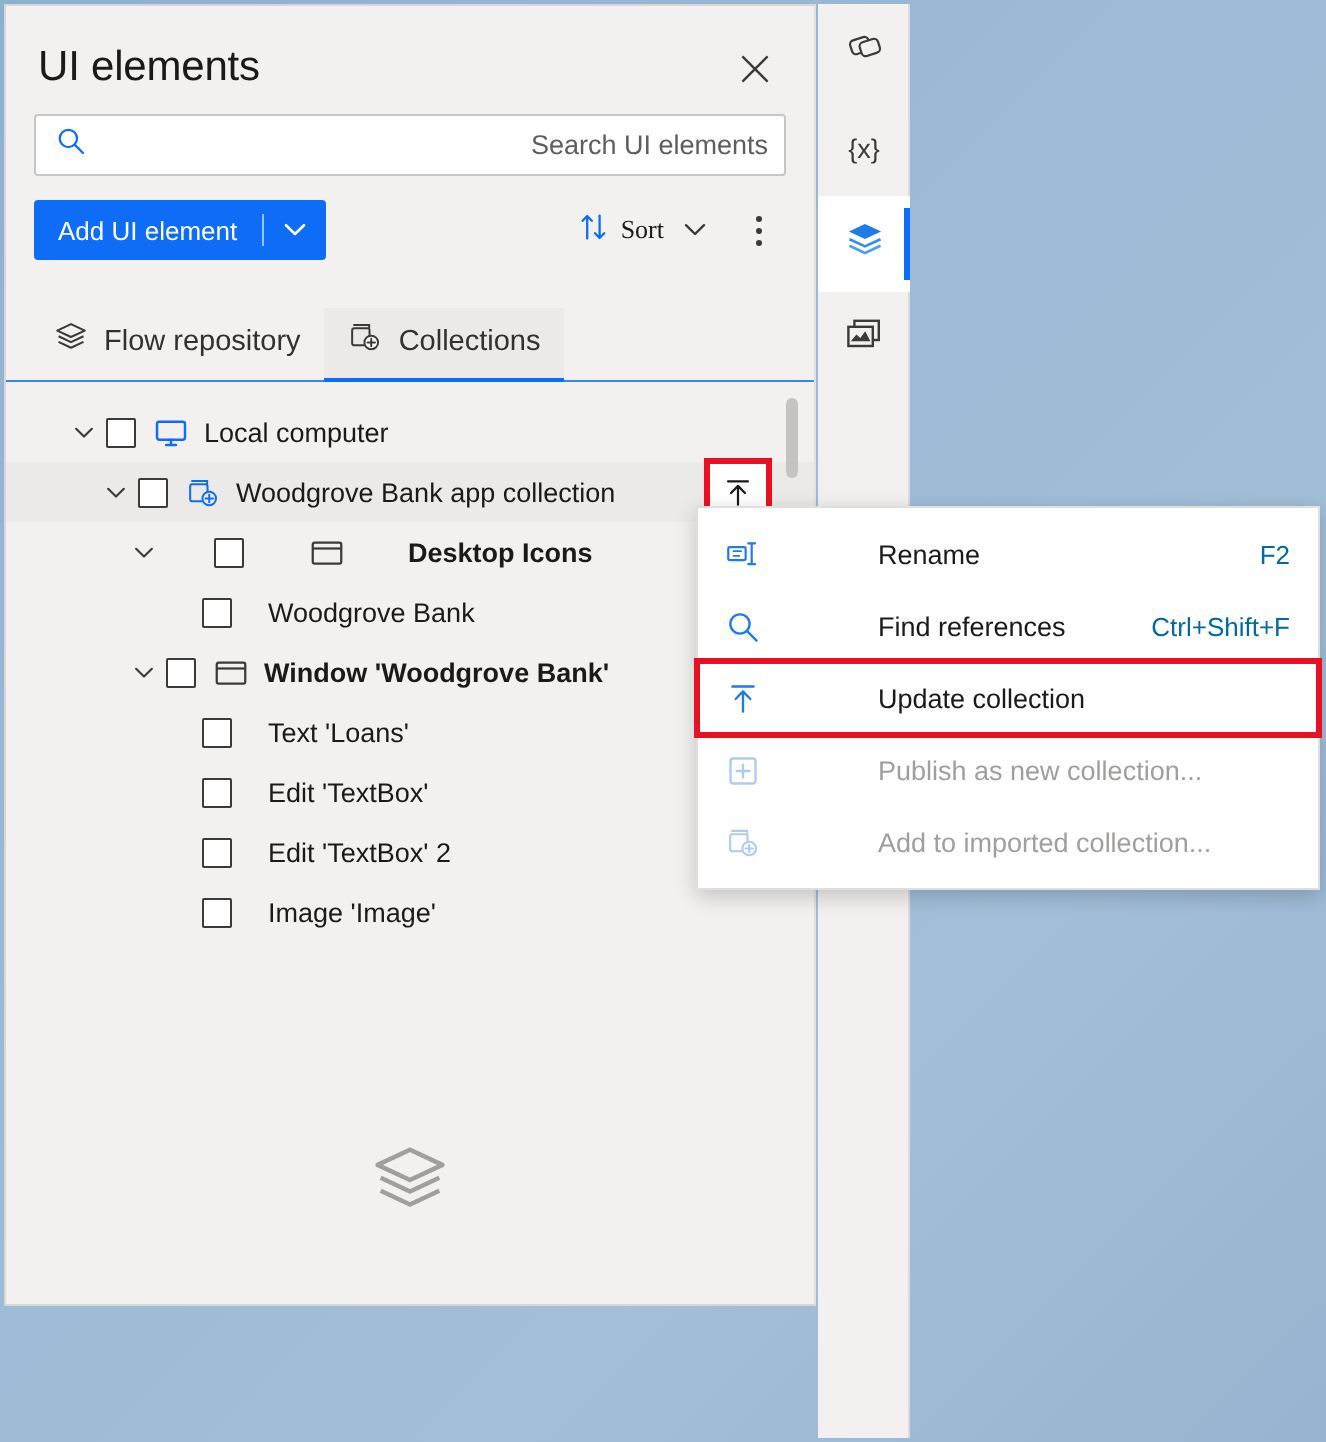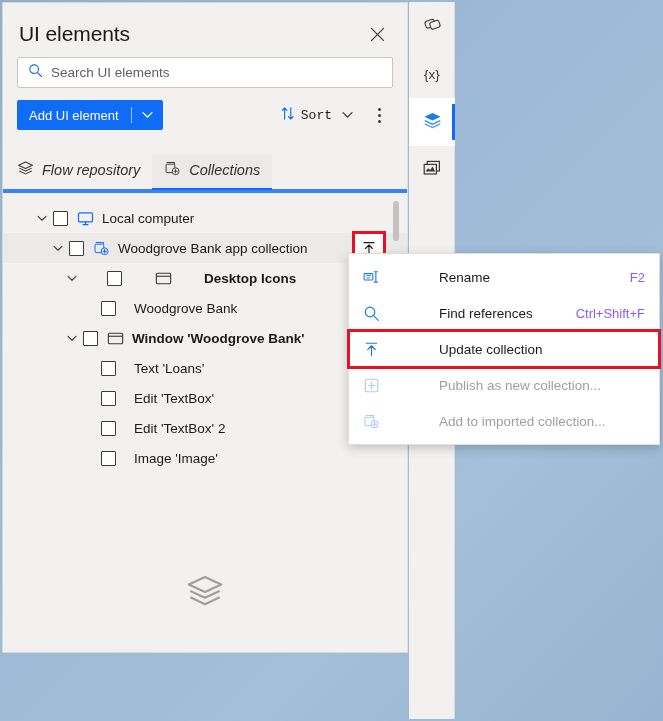--- a/index.html
+++ b/index.html
@@ -53,20 +53,21 @@
     padding: 0 8px;
   }
   .search-box .mag { margin: 0 8px 0 2px; flex: none; display:block; }
   .search-input {
     border: none; outline: none; background: transparent;
     font-family: "Liberation Sans", sans-serif;
     font-size: 13.5px;
     color: #7f1d1d;
     width: 100%;
     padding: 0;
+    text-align: right;
   }
   .search-input::placeholder { color: #605e5c; opacity: 1; }
 
   
   .cmdbar {
     display: flex; align-items: center; justify-content: space-between;
     padding: 12px 14px 0 14px;
   }
   .primary-btn {
     display: flex; align-items: center;
@@ -85,37 +86,36 @@
     width: 1px; height: 16px; background: #9ac2fb; margin: 0 1px;
   }
   .primary-btn .caret {
     width: 30px; display: flex; align-items: center; justify-content: center;
   }
   .cmd-right { display: flex; align-items: center; gap: 2px; }
   .sort-btn {
     display: flex; align-items: center; gap: 6px;
     height: 30px; padding: 0 4px 0 4px;
     background: transparent; border: none; cursor: pointer;
-    font-family: Liberation Mono, monospace;
+    font-family: Liberation Serif, serif;
     font-size: 13px; color: #1b1a19;
   }
   .kebab {
     width: 28px; height: 30px;
     display: flex; flex-direction: column; align-items: center; justify-content: center;
     gap: 3px; cursor: pointer; margin-left: 6px;
   }
   .kebab i { width: 3px; height: 3px; border-radius: 50%; background: #3b3a39; display:block; }
 
   
   .tabs {
     display: flex; align-items: flex-end;
-    padding: 16px 0 0 2px;
-    border-bottom: 4px solid #3b82f6;
+    padding: 16px 0 0 12px;
+    border-bottom: 1px solid #3b82f6;
     margin-top: 8px;
-    font-style: italic;
   }
   .tab {
     display: flex; align-items: center; gap: 8px;
     padding: 6px 12px 9px 12px;
     font-size: 14.5px; color: #323130;
     cursor: pointer; position: relative;
     background: transparent;
   }
   .tab.active { background: #eceae8; }
   .tab.active::after {
@@ -226,21 +226,21 @@
     color: #1b1a19;
     cursor: pointer;
     position: relative;
   }
   .menu-item.disabled { color: #a19f9d; cursor: default; }
   .menu-item .mi-icon {
     width: 30px; flex: none;
     display: flex; align-items: center; justify-content: flex-start;
   }
   .menu-item .mi-label { flex: 1; white-space: nowrap; margin-left: 46px; }
-  .menu-item .mi-key { color: #8b5cf6; font-size: 13px; }
+  .menu-item .mi-key { color: #0369a1; font-size: 13px; }
   .menu-item.disabled .mi-key { color: #a19f9d; }
   .menu-item.highlighted {
     outline: 3px solid #e81123;
     outline-offset: -1px;
     z-index: 3;
   }
 </style>
 </head>
 <body>
 

